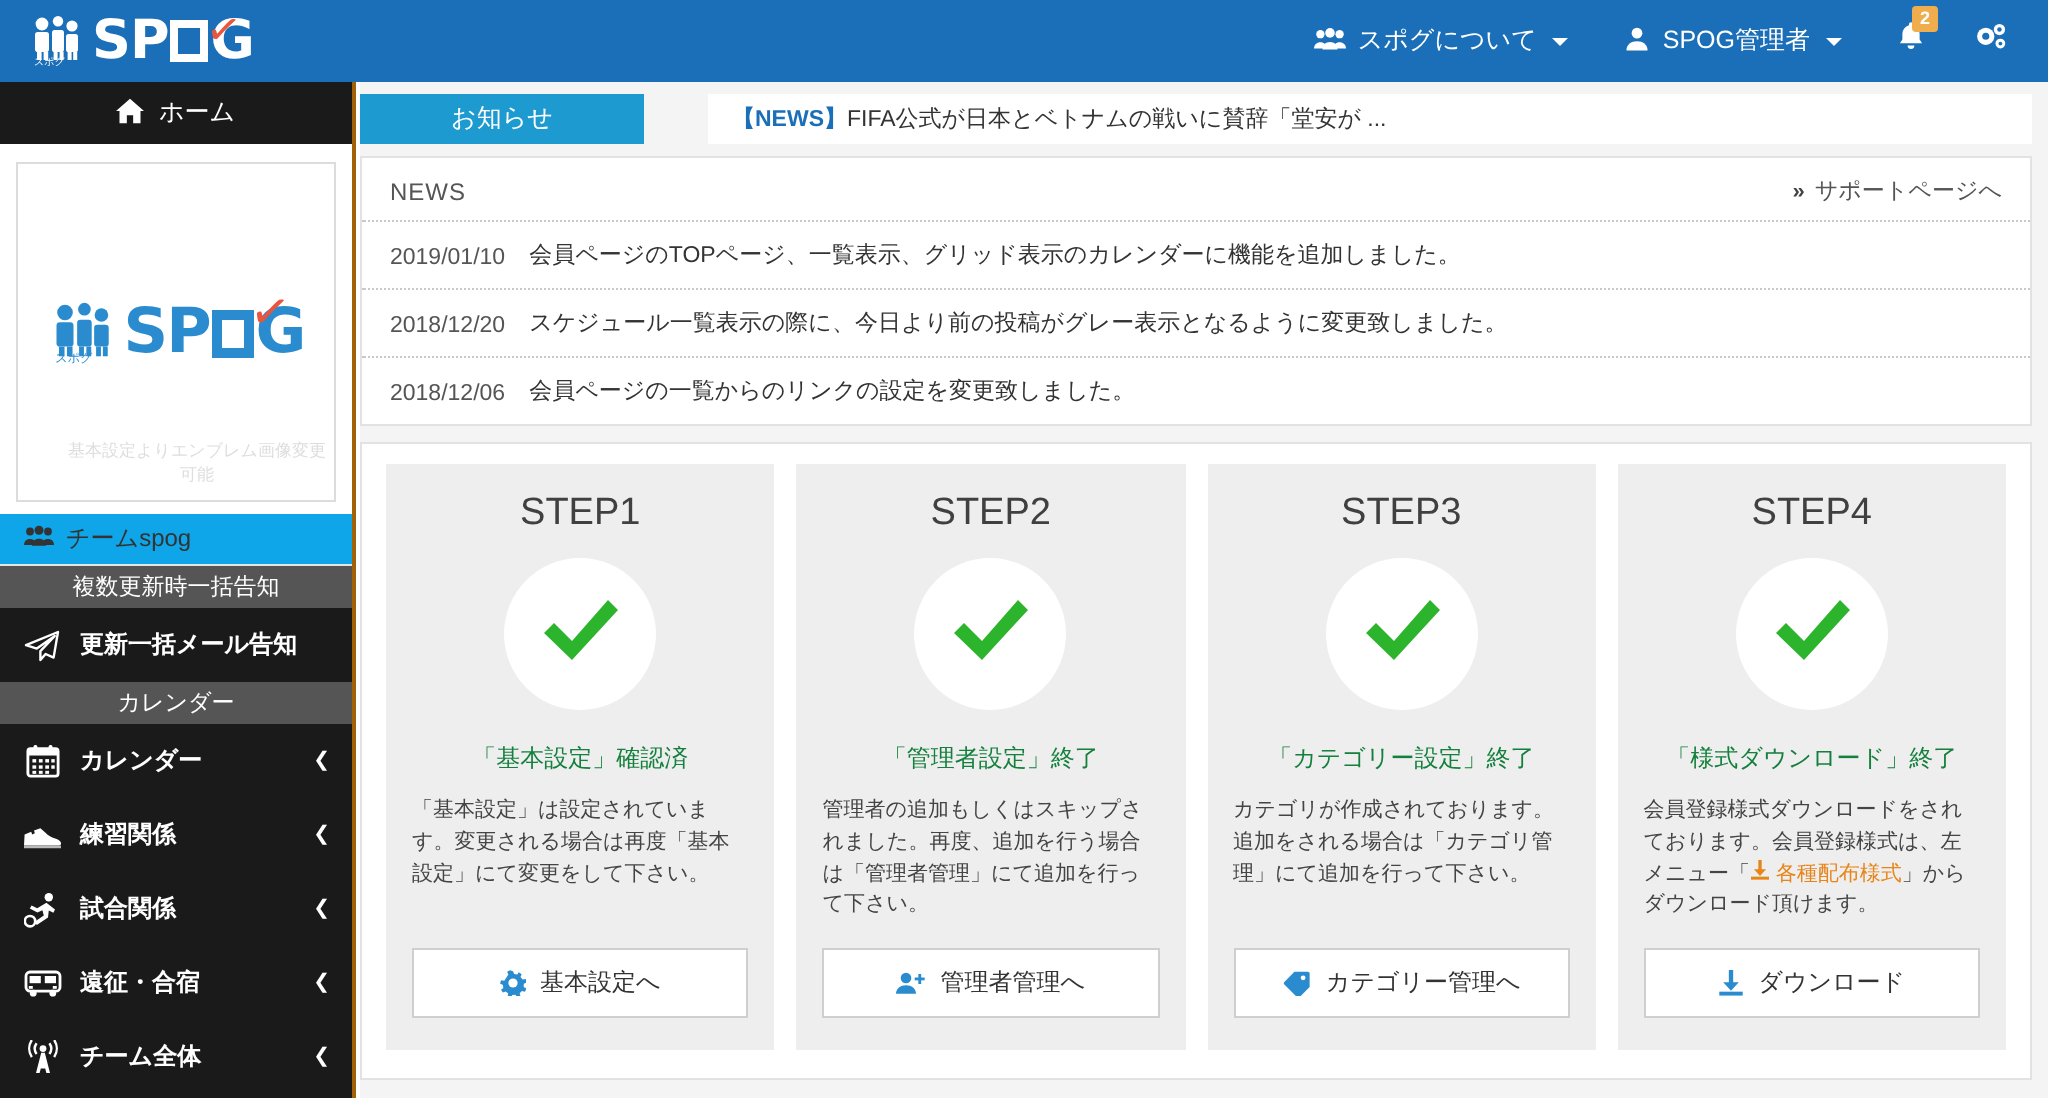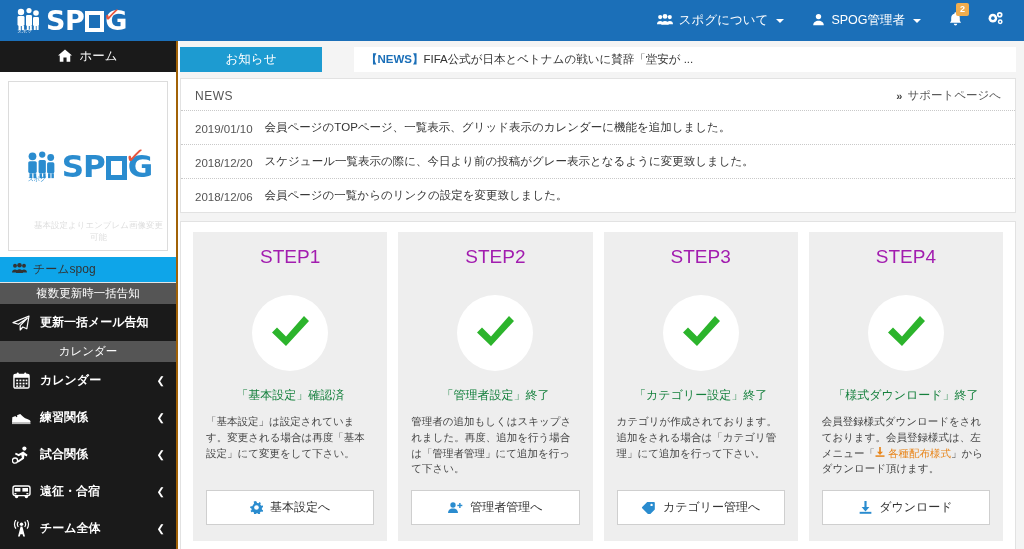--- a/index.html
+++ b/index.html
@@ -189,21 +189,21 @@
     display: flex; align-items: center; gap: 9px;
     font-size: 17px; color: #333; padding: 4px 2px 12px 2px;
   }
   .cards { display: flex; gap: 11px; }
   .card {
     flex: 1; background: #eeeeee;
     padding: 14px 13px 16px 13px;
     display: flex; flex-direction: column; align-items: center;
     min-height: 272px;
   }
-  .card-title { font-size: 19px; color: #a21caf; margin-bottom: 27px; }
+  .card-title { font-size: 19px; color: #404040; margin-bottom: 11px; }
   .card-circle {
     width: 76px; height: 76px; border-radius: 50%;
     background: #ffffff; display: flex; align-items: center; justify-content: center;
     margin-bottom: 16px;
   }
   .card-sub {
     font-size: 12px; font-weight: 400; color: #15803d;
     margin-bottom: 10px; text-align: center;
   }
   .card-desc {

